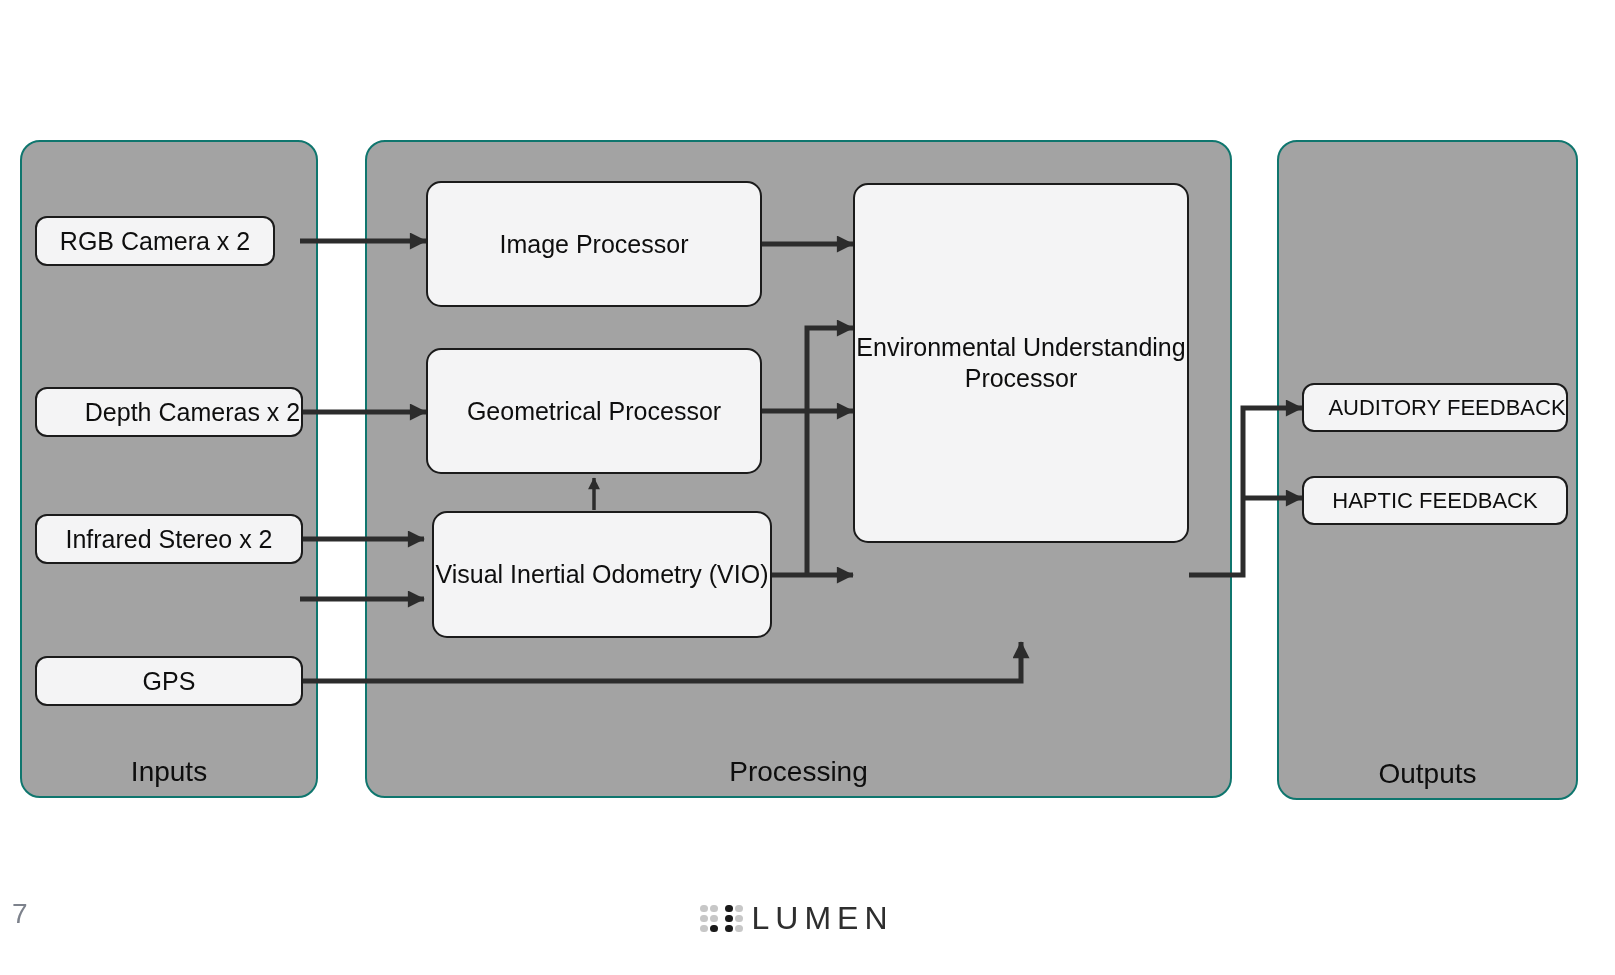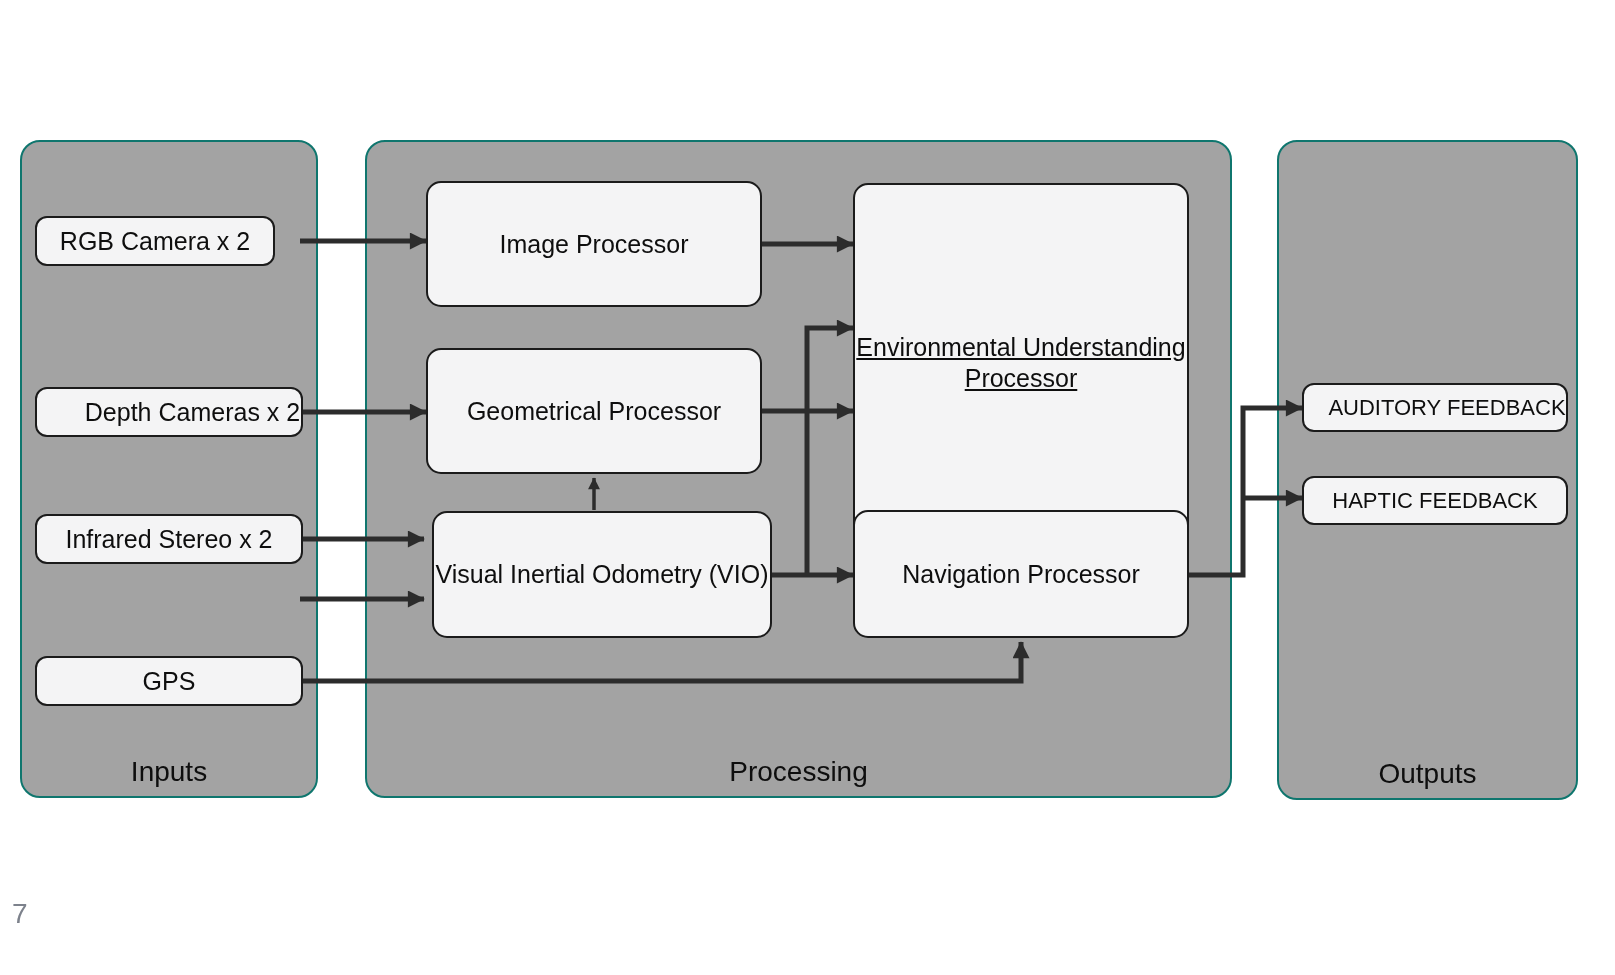--- a/index.html
+++ b/index.html
@@ -67,21 +67,21 @@
   }
   .node-md { border-radius: 15px; }
   #node-rgb      { left: 35px;  top: 216px; width: 240px; height: 50px; }
   #node-depth    { left: 35px;  top: 387px; width: 268px; height: 50px; padding-left: 47px; }
   #node-infrared { left: 35px;  top: 514px; width: 268px; height: 50px; }
   #node-imu      { left: 35px;  top: 574px; width: 268px; height: 50px; }
   #node-gps      { left: 35px;  top: 656px; width: 268px; height: 50px; }
   #node-image    { left: 426px; top: 181px; width: 336px; height: 126px; }
   #node-geo      { left: 426px; top: 348px; width: 336px; height: 126px; }
   #node-vio      { left: 432px; top: 511px; width: 340px; height: 127px; }
-  #node-eup      { left: 853px; top: 183px; width: 336px; height: 360px; text-decoration: underline; }
+  #node-eup      { left: 853px; top: 183px; width: 336px; height: 360px; }
   #node-nav      { left: 853px; top: 510px; width: 336px; height: 128px; }
   #node-auditory { left: 1302px; top: 383px; width: 266px; height: 49px; font-size: 22px; padding-left: 24px; }
   #node-haptic   { left: 1302px; top: 476px; width: 266px; height: 49px; font-size: 22px; }
   
   .page-number {
     position: absolute;
     left: 12px;
     top: 898px;
     font-size: 28px;
     color: #7d828c;
@@ -163,27 +163,47 @@
   </div>
   <div class="node node-md" id="node-geo">
     <span>Geometrical Processor</span>
   </div>
   <div class="node node-md" id="node-vio">
     <span>Visual Inertial Odometry (VIO)</span>
   </div>
   <div class="node node-md" id="node-eup">
     <span>Environmental Understanding Processor</span>
   </div>
-  <div class="node node-md" id="node-nav">
-    <span>Navigation Processor</span>
-  </div>
 
   <div class="node" id="node-auditory">
     <span>AUDITORY FEEDBACK</span>
   </div>
   <div class="node" id="node-haptic">
     <span>HAPTIC FEEDBACK</span>
   </div>
 
   <div class="page-number">7</div>
 
+  <div class="logo">
+    <span class="braille">
+        <span class="brow">
+          <span class="ldot ldot-g"></span>
+          <span class="ldot ldot-g"></span>
+          <span class="ldot ldot-b ldot-gap"></span>
+          <span class="ldot ldot-g"></span>
+        </span>
+        <span class="brow">
+          <span class="ldot ldot-g"></span>
+          <span class="ldot ldot-g"></span>
+          <span class="ldot ldot-b ldot-gap"></span>
+          <span class="ldot ldot-g"></span>
+        </span>
+        <span class="brow">
+          <span class="ldot ldot-g"></span>
+          <span class="ldot ldot-b"></span>
+          <span class="ldot ldot-b ldot-gap"></span>
+          <span class="ldot ldot-g"></span>
+        </span>
+      </span>
+    <span class="logo-text">LUMEN</span>
+  </div>
 
 </div>
 
 </body></html>

